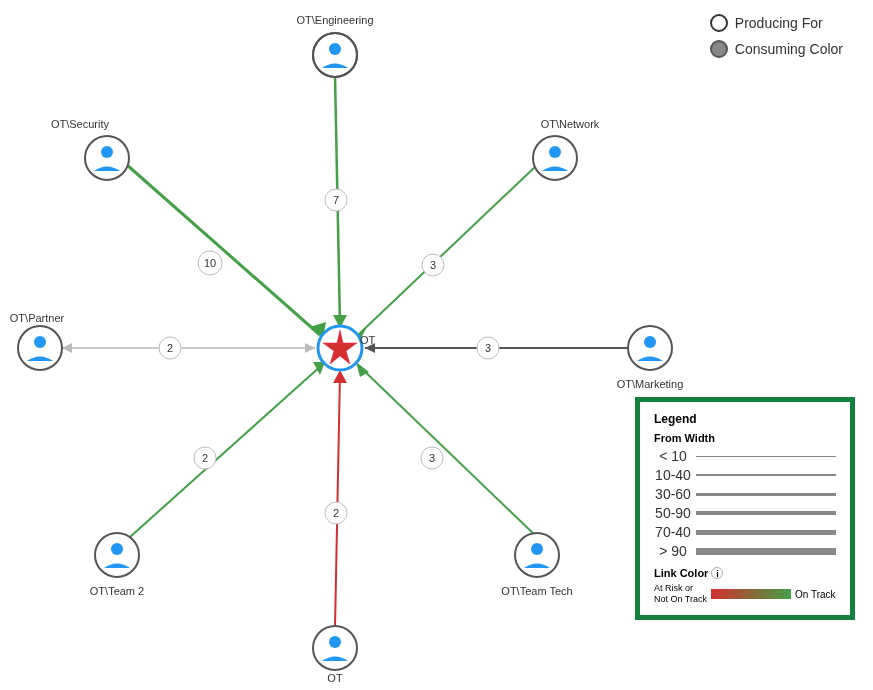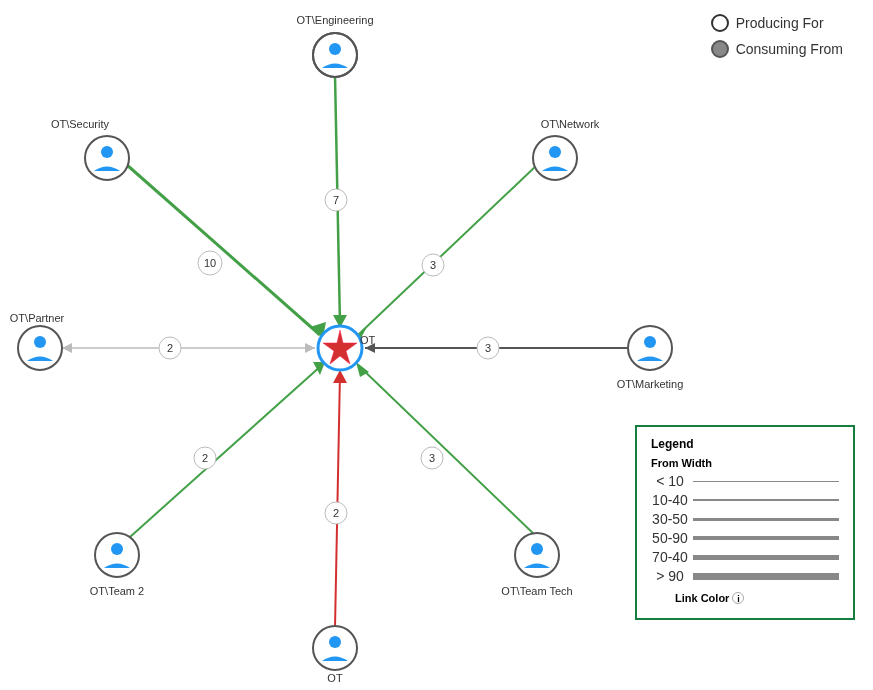--- a/index.html
+++ b/index.html
@@ -22,21 +22,21 @@
       top: 0; left: 0;
       width: 873px;
       height: 690px;
     }
     
     #legend {
       position: absolute;
       right: 18px;
       bottom: 70px;
       width: 220px;
-      border: 2px solid #15803d;
+      border: 5px solid #15803d;
       background: #fff;
       padding: 10px 14px 10px 14px;
       font-size: 11px;
     }
     #legend .legend-title {
       font-weight: bold;
       margin-bottom: 6px;
       font-size: 12px;
     }
     #legend .lw-title {
@@ -59,21 +59,20 @@
       background: #888;
       margin-left: 4px;
       flex: 1;
     }
     .lc-section {
       margin-top: 8px;
     }
     .lc-title {
       font-weight: bold;
       margin-bottom: 4px;
-      margin-left: 24px;
     }
     .lc-row {
       display: flex;
       align-items: center;
       gap: 4px;
       font-size: 10px;
     }
     .lc-gradient {
       width: 80px;
       height: 10px;
@@ -113,21 +112,21 @@
 
 <div id="graph-container">
 
   <div id="top-legend">
     <div class="tl-row">
       <div class="tl-circle-open"></div>
       <span class="tl-label">Producing For</span>
     </div>
     <div class="tl-row">
       <div class="tl-circle-filled"></div>
-      <span class="tl-label">Consuming From</span>
+      <span class="tl-label">Consuming Color</span>
     </div>
   </div>
 
   <svg id="main-svg">
 
     <line x1="335" y1="75" x2="340" y2="325" stroke="#43a047" stroke-width="2.5"></line>
 
     <circle cx="336" cy="200" r="11" fill="white" stroke="#bbb" stroke-width="1"></circle>
     <text x="336" y="204" text-anchor="middle" font-size="11" fill="#333">7</text>
 
@@ -238,35 +237,40 @@
     <div class="lw-title">From Width</div>
     <div class="lw-row">
       <span class="lw-label">&lt; 10</span>
       <div class="lw-line" style="height:1px"></div>
     </div>
     <div class="lw-row">
       <span class="lw-label">10-40</span>
       <div class="lw-line" style="height:2px"></div>
     </div>
     <div class="lw-row">
-      <span class="lw-label">30-50</span>
+      <span class="lw-label">30-60</span>
       <div class="lw-line" style="height:3px"></div>
     </div>
     <div class="lw-row">
       <span class="lw-label">50-90</span>
       <div class="lw-line" style="height:4px"></div>
     </div>
     <div class="lw-row">
       <span class="lw-label">70-40</span>
       <div class="lw-line" style="height:5px"></div>
     </div>
     <div class="lw-row">
       <span class="lw-label">&gt; 90</span>
       <div class="lw-line" style="height:7px"></div>
     </div>
     <div class="lc-section">
       <div class="lc-title">
         Link Color <span style="border:1px solid #aaa; border-radius:50%; display:inline-block; width:12px; height:12px; text-align:center; line-height:12px; font-size:9px; cursor:pointer;">i</span>
       </div>
+      <div class="lc-row">
+        <span style="font-size:9px; line-height:1.2;">At Risk or<br>Not On Track</span>
+        <div class="lc-gradient"></div>
+        <span>On Track</span>
+      </div>
     </div>
   </div>
 
 </div>
 
 </body></html>

